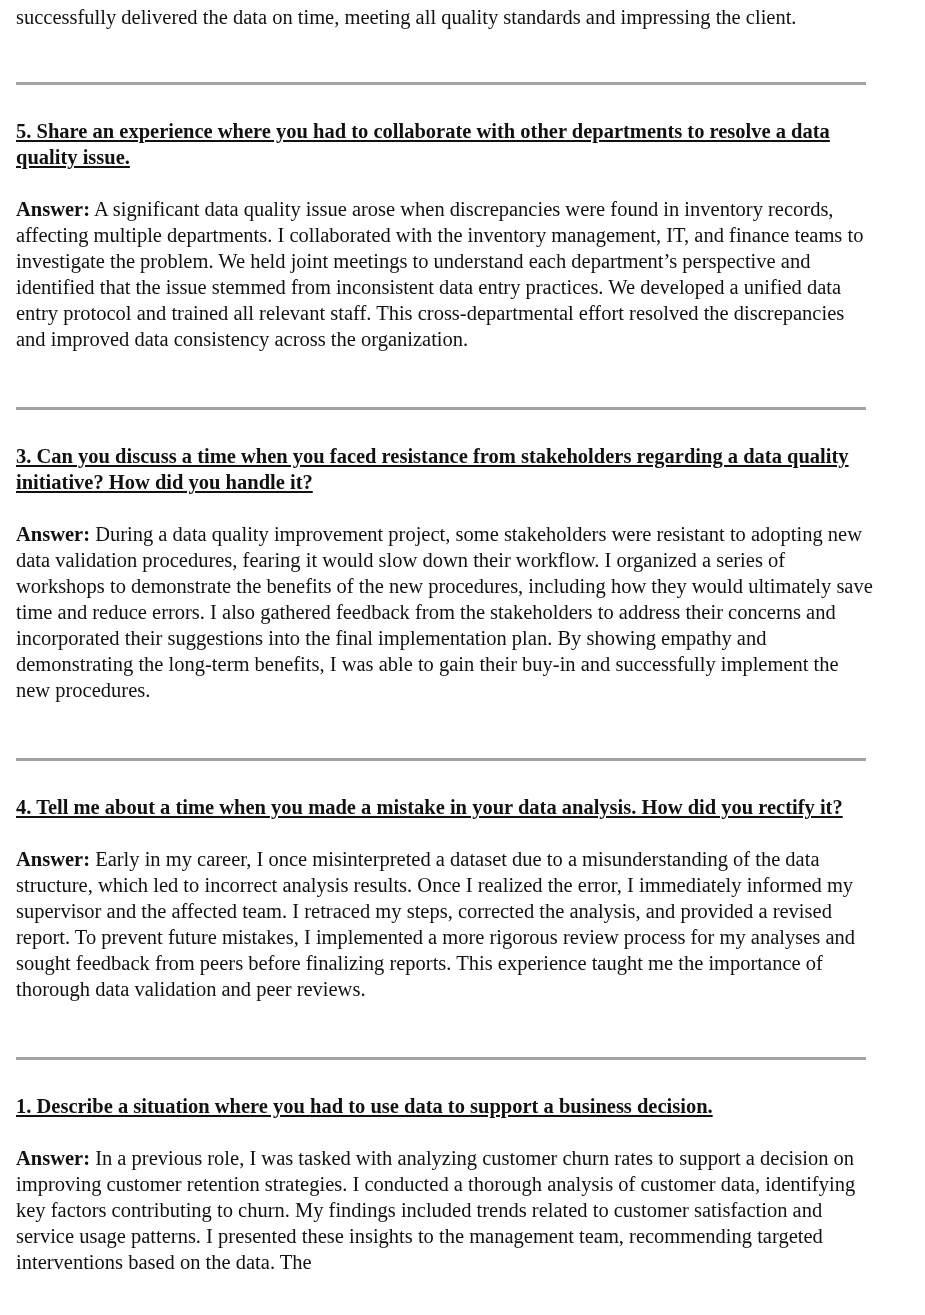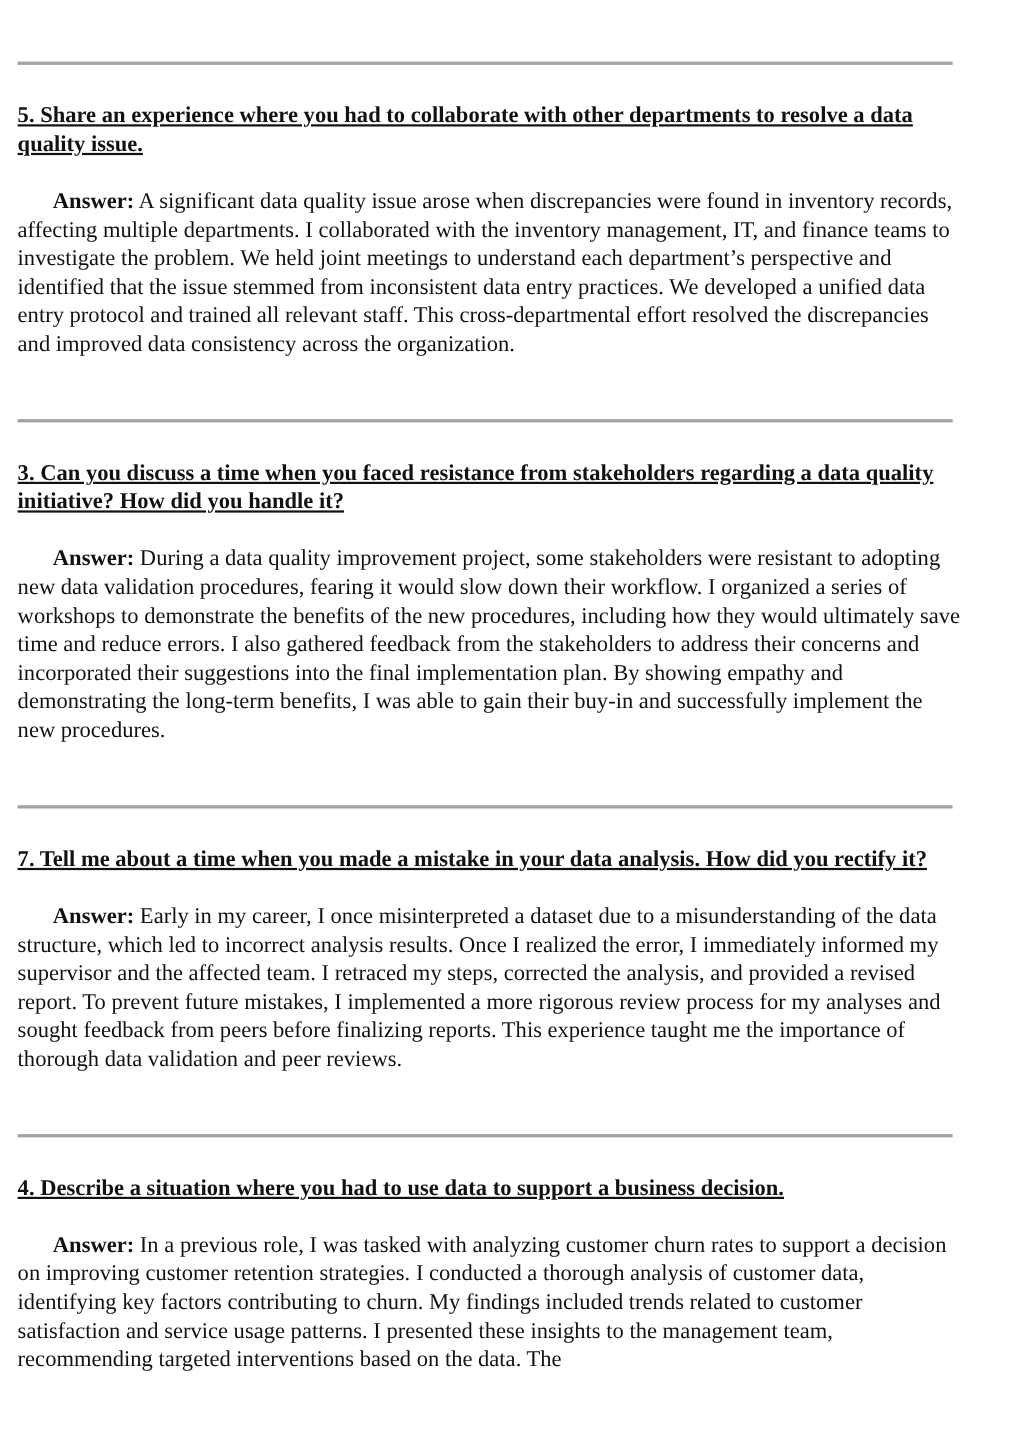--- a/index.html
+++ b/index.html
@@ -4,34 +4,35 @@
 <style>
   html, body { margin: 0; padding: 0; background: #ffffff; }
   body {
     width: 925px; height: 1315px; overflow: hidden; position: relative;
     font-family: "Liberation Serif", "DejaVu Serif", serif;
     color: #111111;
   }
   .page { position: absolute; left: 16px; top: 4px; width: 860px; }
   p { margin: 0; font-size: 20.5px; line-height: 26px; }
   .q { font-weight: bold; font-size: 20.5px; line-height: 26px; margin: 0; text-decoration: underline; }
-  .ans-label { font-weight: bold; margin-left: 32px; }
+  .ans-label { font-weight: bold; }
   hr.rule {
     border: none; height: 3px; background: #a3a3a3; margin: 0;
     width: 850px;
   }
   .gap-before-rule { height: 55px; }
   .gap-after-rule { height: 33px; }
   .gap-q-a { height: 26px; }
 </style>
 </head>
 <body>
 
 <div class="page">
 
+  <p>successfully delivered the data on time, meeting all quality standards and impressing the client.</p>
   <div class="gap-before-rule" style="height:52px"></div>
   <hr class="rule">
   <div class="gap-after-rule"></div>
 
   <section>
     <h3 class="q">5. Share an experience where you had to collaborate with other departments to resolve a data quality issue.</h3>
     <div class="gap-q-a"></div>
     <p><span class="ans-label">Answer:</span><span> A significant data quality issue arose when discrepancies were found in inventory records, affecting multiple departments. I collaborated with the inventory management, IT, and finance teams to investigate the problem. We held joint meetings to understand each department’s perspective and identified that the issue stemmed from inconsistent data entry practices. We developed a unified data entry protocol and trained all relevant staff. This cross-departmental effort resolved the discrepancies and improved data consistency across the organization.</span></p>
   </section>
   <div class="gap-before-rule"></div>
@@ -41,27 +42,27 @@
   <section>
     <h3 class="q">3. Can you discuss a time when you faced resistance from stakeholders regarding a data quality initiative? How did you handle it?</h3>
     <div class="gap-q-a"></div>
     <p><span class="ans-label">Answer:</span><span> During a data quality improvement project, some stakeholders were resistant to adopting new data validation procedures, fearing it would slow down their workflow. I organized a series of workshops to demonstrate the benefits of the new procedures, including how they would ultimately save time and reduce errors. I also gathered feedback from the stakeholders to address their concerns and incorporated their suggestions into the final implementation plan. By showing empathy and demonstrating the long-term benefits, I was able to gain their buy-in and successfully implement the new procedures.</span></p>
   </section>
   <div class="gap-before-rule"></div>
   <hr class="rule">
   <div class="gap-after-rule"></div>
 
   <section>
-    <h3 class="q">7. Tell me about a time when you made a mistake in your data analysis. How did you rectify it?</h3>
+    <h3 class="q">4. Tell me about a time when you made a mistake in your data analysis. How did you rectify it?</h3>
     <div class="gap-q-a"></div>
     <p><span class="ans-label">Answer:</span><span> Early in my career, I once misinterpreted a dataset due to a misunderstanding of the data structure, which led to incorrect analysis results. Once I realized the error, I immediately informed my supervisor and the affected team. I retraced my steps, corrected the analysis, and provided a revised report. To prevent future mistakes, I implemented a more rigorous review process for my analyses and sought feedback from peers before finalizing reports. This experience taught me the importance of thorough data validation and peer reviews.</span></p>
   </section>
   <div class="gap-before-rule"></div>
   <hr class="rule">
   <div class="gap-after-rule"></div>
 
   <section>
-    <h3 class="q">4. Describe a situation where you had to use data to support a business decision.</h3>
+    <h3 class="q">1. Describe a situation where you had to use data to support a business decision.</h3>
     <div class="gap-q-a"></div>
     <p><span class="ans-label">Answer:</span><span> In a previous role, I was tasked with analyzing customer churn rates to support a decision on improving customer retention strategies. I conducted a thorough analysis of customer data, identifying key factors contributing to churn. My findings included trends related to customer satisfaction and service usage patterns. I presented these insights to the management team, recommending targeted interventions based on the data. The</span></p>
   </section>
 
 </div>
 
 </body></html>

